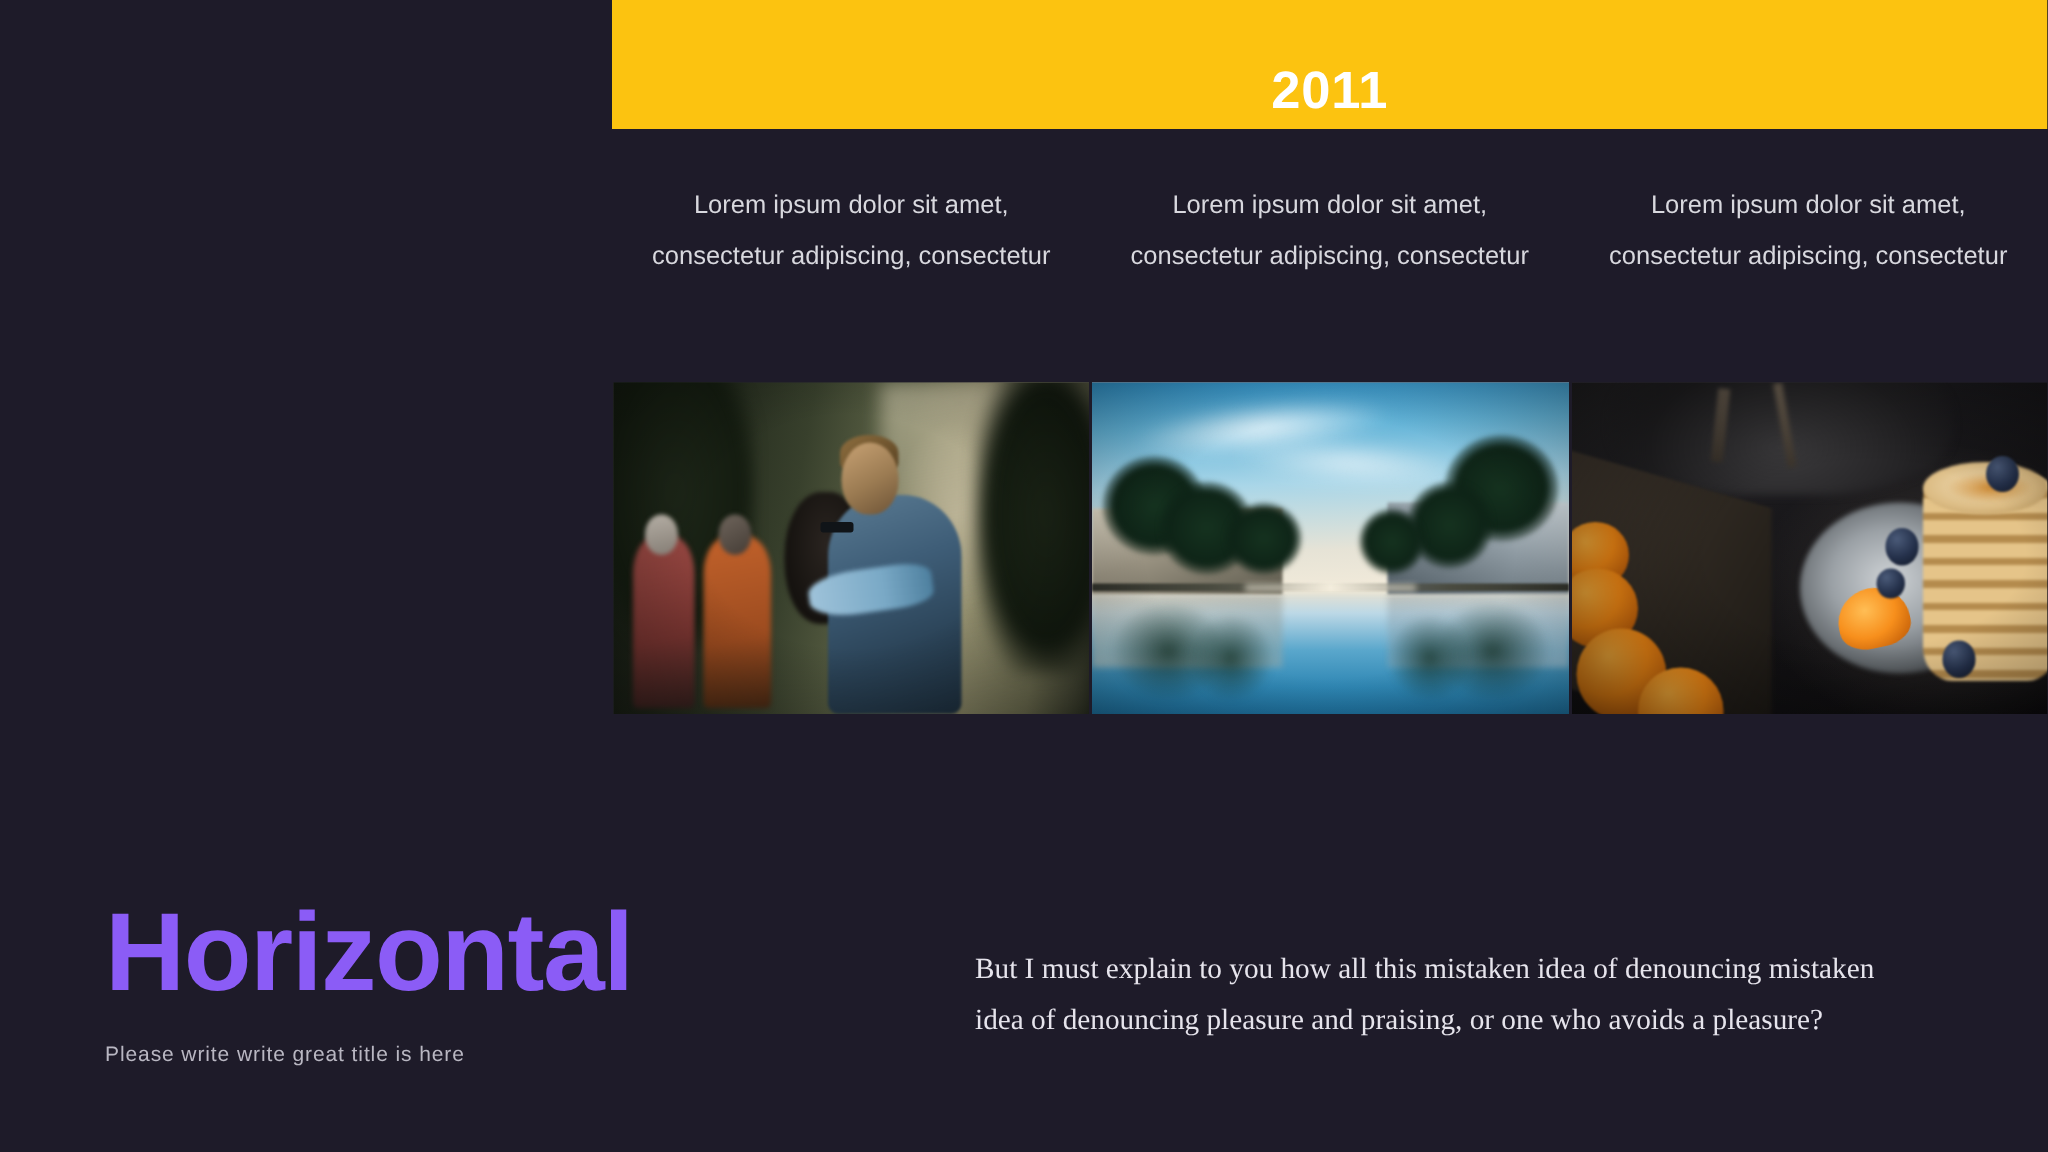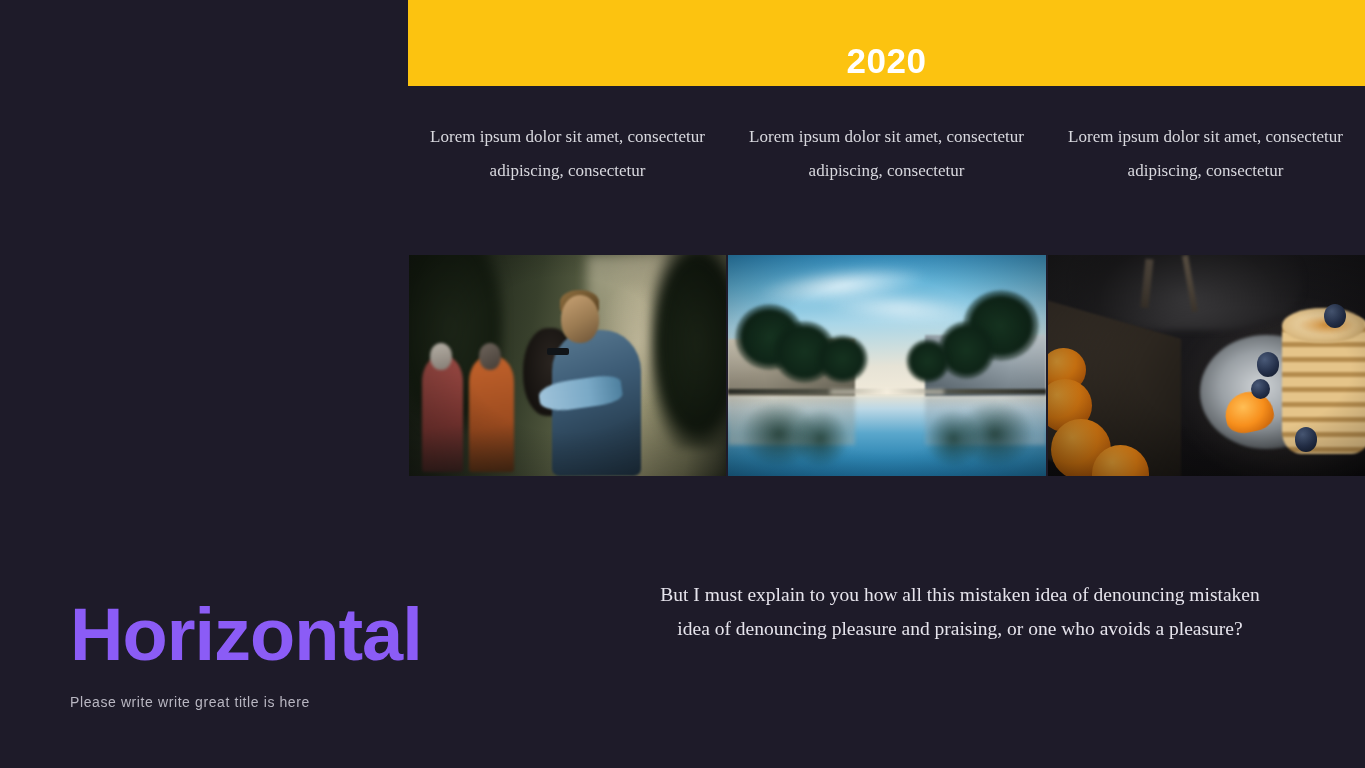--- a/index.html
+++ b/index.html
@@ -41,21 +41,20 @@
   .desc-cell{
     flex:1 1 0;
     text-align:center;
     padding:0 18px;
   }
   .desc-text{
     color:#d8d8de;
     font-size:17px;
     line-height:34px;
     font-weight:400;
-    font-family:Liberation Serif, serif;
   }
 
   
   .photo-strip{
     position:absolute;
     left:409px; top:255px; width:956px; height:221px;
     display:flex;
     gap:2px;
   }
   .photo{
@@ -328,35 +327,35 @@
     line-height:1.05;
   }
   .sub-title{
     color:#b9b7c2;
     font-size:14px;
     font-weight:400;
     letter-spacing:.6px;
     margin-top:20px;
   }
   .bottom-right{
-    position:absolute; left:650px; top:578px; width:620px;text-align:center;
+    position:absolute; left:650px; top:630px; width:620px;
   }
   .body-copy{
     color:#e6e4ec;
     font-family:"Liberation Serif", serif;
     font-size:19.5px;
     line-height:34px;
   }
 </style>
 </head>
 <body>
 
 <div class="year-bar">
   <div class="year-cell">
-    <span class="year-text">2020</span>
+    <span class="year-text">2011</span>
   </div>
 </div>
 
 <div class="desc-row">
   <div class="desc-cell">
     <p class="desc-text">Lorem ipsum dolor sit amet, consectetur adipiscing, consectetur</p>
   </div>
   <div class="desc-cell">
     <p class="desc-text">Lorem ipsum dolor sit amet, consectetur adipiscing, consectetur</p>
   </div>

